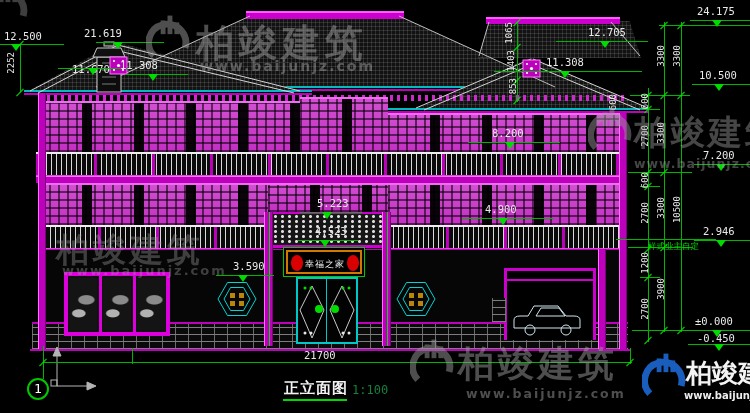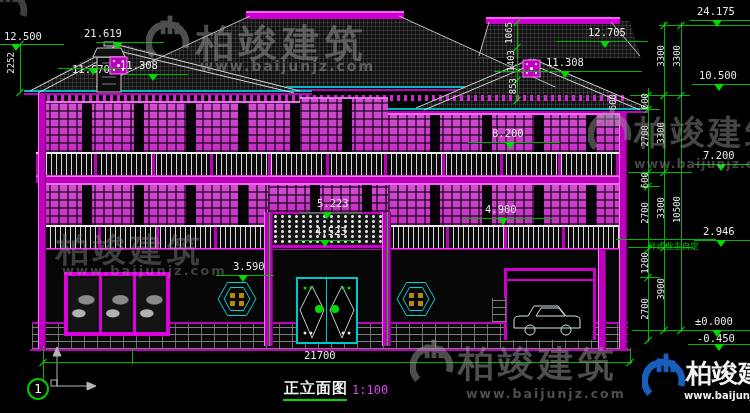--- a/index.html
+++ b/index.html
@@ -79,20 +79,26 @@
   <div class="pil" style="left:598px;top:249px;height:100px"></div>
 
   <div class="scale" style="left:270px;top:212px;width:116px;height:36px;border:2px solid #cc00cc;border-bottom:3px solid #cc00cc"></div>
   <div class="pil" style="left:264px;top:212px;width:9px;height:134px">
       <i style="left:4px;top:0;width:1px;height:134px;background:#00dc00"></i>
     </div>
   <div class="pil" style="left:382px;top:212px;width:9px;height:134px">
       <i style="left:4px;top:0;width:1px;height:134px;background:#00dc00"></i>
     </div>
 
+  <div style="left:283px;top:247px;width:82px;height:30px;border:1px solid #00c800;background:#000">
+    <i style="left:2px;top:2px;width:76px;height:24px;border:2px solid #d07800"></i>
+    <i style="left:7px;top:7px;width:12px;height:16px;background:#d80000;border-radius:50%"></i>
+    <i style="left:63px;top:7px;width:12px;height:16px;background:#d80000;border-radius:50%"></i>
+    <span style="left:21px;top:10px;width:40px;color:#f2f2f2;font-size:9px;letter-spacing:1px;text-align:center">幸福之家</span>
+  </div>
 
   <div style="left:296px;top:277px;width:62px;height:67px;border:2px solid #00c8c8;background:#020202">
     <i style="left:28px;top:0;width:1px;height:63px;background:#00c8c8"></i>
   </div>
 
   <div style="left:64px;top:272px;width:106px;height:64px;border:4px solid #dc00dc;background:#101010">
     <div class="mural" style="left:1px;top:2px;width:28px;height:52px"></div>
     <div class="mural" style="left:35px;top:2px;width:28px;height:52px"></div>
     <div class="mural" style="left:69px;top:2px;width:28px;height:52px"></div>
     <i style="left:31px;top:0;width:3px;height:56px;background:#dc00dc"></i>
@@ -291,21 +297,21 @@
   <i class="hl" style="left:43px;top:362px;width:589px"></i>
   <i class="vl" style="left:43px;top:346px;height:33px"></i>
   <i class="vl" style="left:132px;top:348px;height:16px"></i>
   <i class="vl" style="left:630px;top:348px;height:16px"></i>
   <i class="tick" style="left:38px;top:362px"></i>
   <i class="tick" style="left:625px;top:362px"></i>
   <span class="t" style="left:304px;top:349px">21700</span>
 
   <span style="left:284px;top:379px;color:#f2f2f2;font-size:15px;font-weight:bold;letter-spacing:1px;white-space:nowrap">正立面图</span>
   <i style="left:283px;top:399px;width:64px;height:2px;background:#00d800"></i>
-  <span style="left:352px;top:383px;color:#d946ef;font:12px 'DejaVu Sans Mono',monospace">1:100</span>
+  <span style="left:352px;top:383px;color:#15803d;font:12px 'DejaVu Sans Mono',monospace">1:100</span>
   <div style="left:27px;top:378px;width:22px;height:22px;border:2px solid #00c800;border-radius:50%;color:#fff;font:13px 'DejaVu Sans Mono',monospace;text-align:center;line-height:18px">1</div>
 
   <span class="logo" style="left:-16px;top:-20px;color:#9c9c9c;opacity:.4">
     <svg width="44" height="58" viewBox="0 0 45 58">
         <path d="M8 44 A19 19 0 1 1 40 36" fill="none" stroke="currentColor" stroke-width="7"></path>
         <rect x="15" y="8" width="5" height="14" fill="currentColor"></rect>
         <rect x="22" y="3" width="5" height="19" fill="currentColor"></rect>
         <rect x="29" y="10" width="5" height="12" fill="currentColor"></rect>
       </svg>
   </span>

